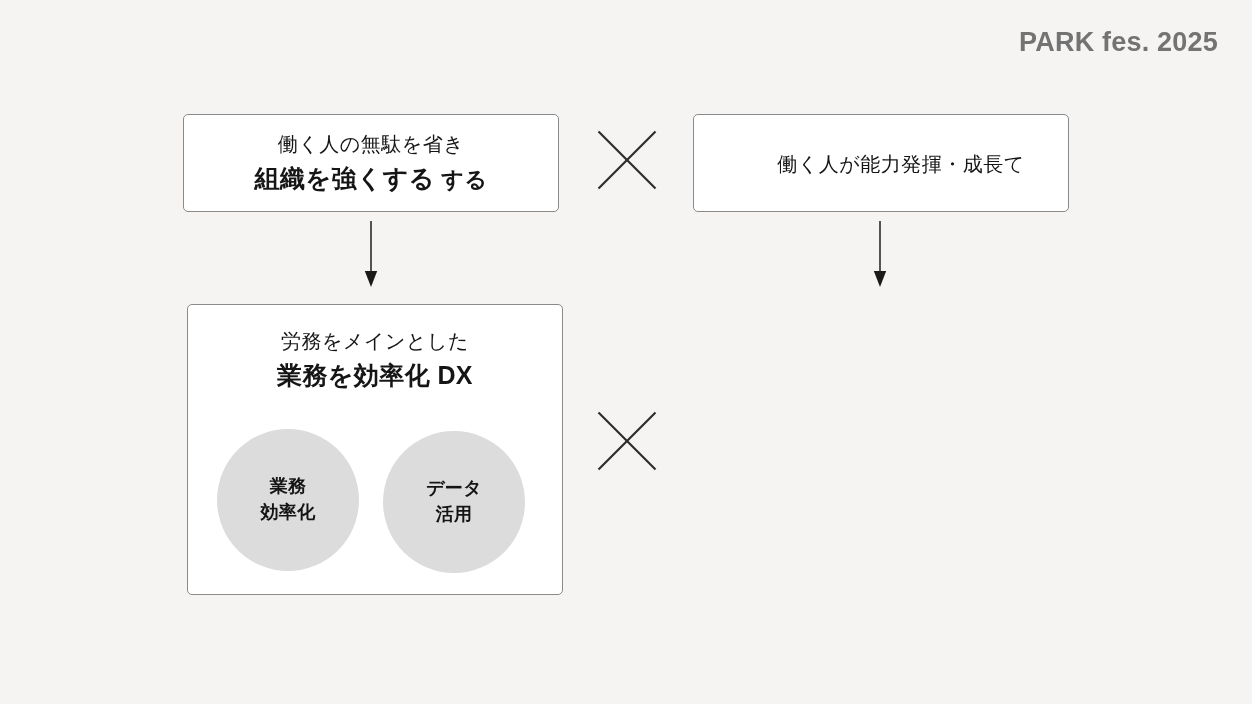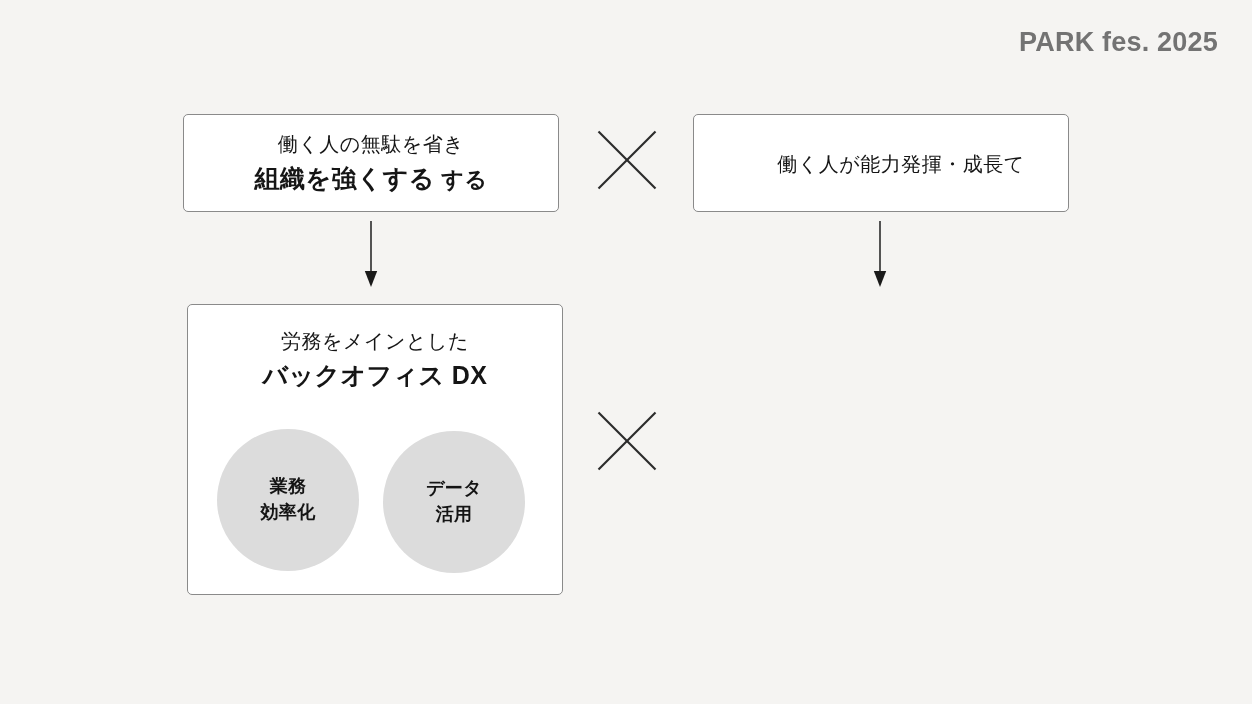--- a/index.html
+++ b/index.html
@@ -160,21 +160,21 @@
 
   <div class="box box-top" id="box-top-right">
     <div class="box-inner">
       <div class="line-sub">働く人が能力発揮・成長て</div>
     </div>
   </div>
 
   <div class="box box-bottom" id="box-bottom-left">
     <div class="box-inner">
       <div class="line-sub">労務をメインとした</div>
-      <div class="line-main">バックオフィス DX</div>
+      <div class="line-main">業務を効率化 DX</div>
     </div>
     <div class="circle-row">
       <div class="circle" id="circle-l2">
         <span class="circle-label">データ
 活用</span>
       </div>
       <div class="circle" id="circle-l1">
         <span class="circle-label">業務
 効率化</span>
       </div>

